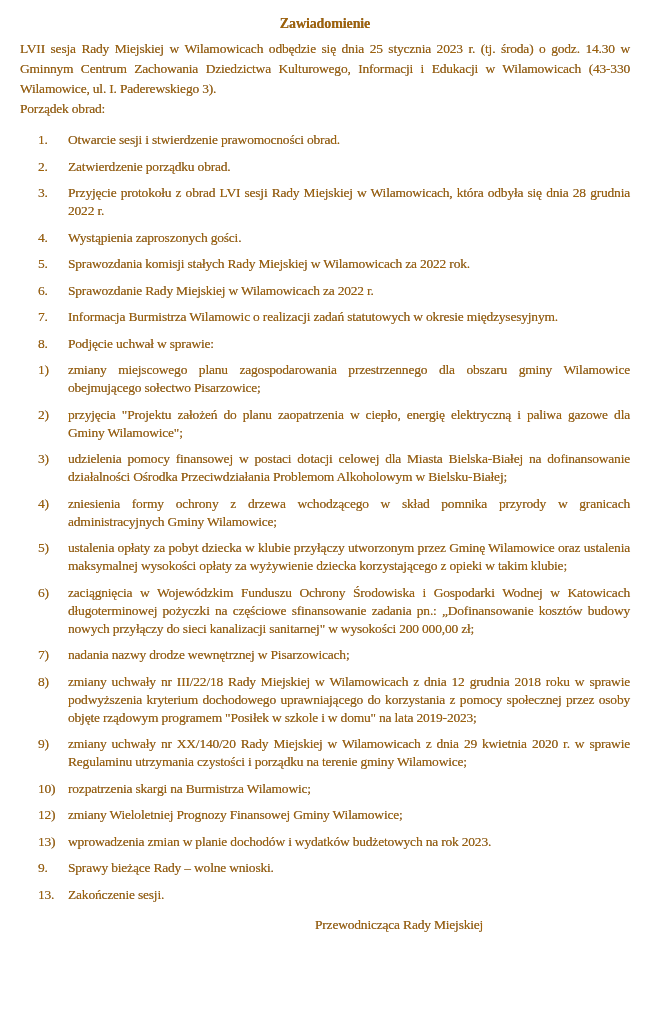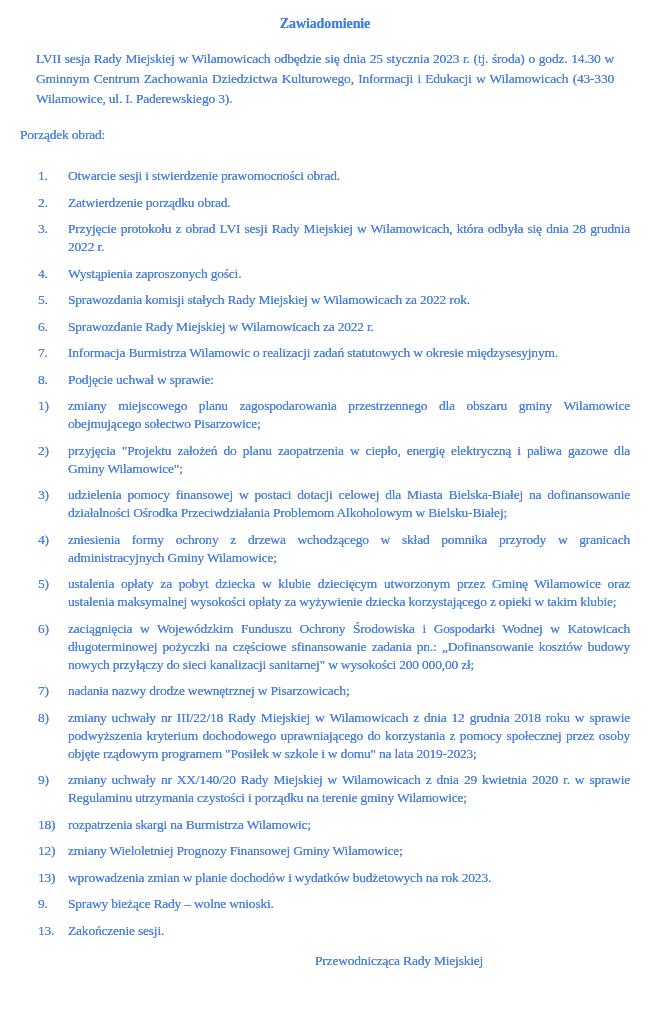--- a/index.html
+++ b/index.html
@@ -5,39 +5,39 @@
   html, body { margin: 0; padding: 0; background: #ffffff; }
   body { width: 650px; height: 1011px; overflow: hidden; }
   .page {
     box-sizing: border-box;
     width: 650px; height: 1011px;
     padding: 10px 20px 0 20px;
     font-family: "Liberation Serif", serif;
     font-size: 13.5px;
     letter-spacing: -0.2px;
     line-height: 18px;
-    color: #3b82f6;
+    color: #a16207;
     text-shadow: 0 0 0.5px rgba(25,28,45,0.55);
   }
   .doc-title {
     font-size: 14px;
     font-weight: bold;
     text-align: center;
     line-height: 19px;
     margin: 4px 0 6px 0;
     letter-spacing: -0.1px;
   }
   .intro {
     text-align: justify;
     line-height: 20px;
-    margin: 16px;
+    margin: 0;
   }
   .agenda-label {
     line-height: 20px;
-    margin: 0 0 22px 0;
+    margin: 0 0 12px 0;
   }
   .agenda { margin: 0; }
   .agenda-item {
     position: relative;
     margin-bottom: 8.5px;
   }
   .agenda-marker {
     position: absolute;
     left: 18px;
     top: 0;
@@ -122,21 +122,21 @@
         <div class="agenda-text">udzielenia pomocy finansowej w postaci dotacji celowej dla Miasta Bielska-Białej na dofinansowanie działalności Ośrodka Przeciwdziałania Problemom Alkoholowym w Bielsku-Białej;</div>
       </div>
 
       <div class="agenda-item">
         <span class="agenda-marker">4)</span>
         <div class="agenda-text">zniesienia formy ochrony z drzewa wchodzącego w skład pomnika przyrody w granicach administracyjnych Gminy Wilamowice;</div>
       </div>
 
       <div class="agenda-item">
         <span class="agenda-marker">5)</span>
-        <div class="agenda-text">ustalenia opłaty za pobyt dziecka w klubie dziecięcym utworzonym przez Gminę Wilamowice oraz ustalenia maksymalnej wysokości opłaty za wyżywienie dziecka korzystającego z opieki w takim klubie;</div>
+        <div class="agenda-text">ustalenia opłaty za pobyt dziecka w klubie przyłączy utworzonym przez Gminę Wilamowice oraz ustalenia maksymalnej wysokości opłaty za wyżywienie dziecka korzystającego z opieki w takim klubie;</div>
       </div>
 
       <div class="agenda-item">
         <span class="agenda-marker">6)</span>
         <div class="agenda-text">zaciągnięcia w Wojewódzkim Funduszu Ochrony Środowiska i Gospodarki Wodnej w Katowicach długoterminowej pożyczki na częściowe sfinansowanie zadania pn.: „Dofinansowanie kosztów budowy nowych przyłączy do sieci kanalizacji sanitarnej" w wysokości 200 000,00 zł;</div>
       </div>
 
       <div class="agenda-item">
         <span class="agenda-marker">7)</span>
         <div class="agenda-text">nadania nazwy drodze wewnętrznej w Pisarzowicach;</div>
@@ -147,21 +147,21 @@
         <div class="agenda-text">zmiany uchwały nr III/22/18 Rady Miejskiej w Wilamowicach z dnia 12 grudnia 2018 roku w sprawie podwyższenia kryterium dochodowego uprawniającego do korzystania z pomocy społecznej przez osoby objęte rządowym programem "Posiłek w szkole i w domu" na lata 2019-2023;</div>
       </div>
 
       <div class="agenda-item">
         <span class="agenda-marker">9)</span>
         <div class="agenda-text">zmiany uchwały nr XX/140/20 Rady Miejskiej w Wilamowicach z dnia 29 kwietnia 2020 r. w sprawie Regulaminu utrzymania czystości i porządku na terenie gminy Wilamowice;</div>
       </div>
 
 
       <div class="agenda-item">
-        <span class="agenda-marker">18)</span>
+        <span class="agenda-marker">10)</span>
         <div class="agenda-text">rozpatrzenia skargi na Burmistrza Wilamowic;</div>
       </div>
 
       <div class="agenda-item">
         <span class="agenda-marker">12)</span>
         <div class="agenda-text">zmiany Wieloletniej Prognozy Finansowej Gminy Wilamowice;</div>
       </div>
 
       <div class="agenda-item">
         <span class="agenda-marker">13)</span>

